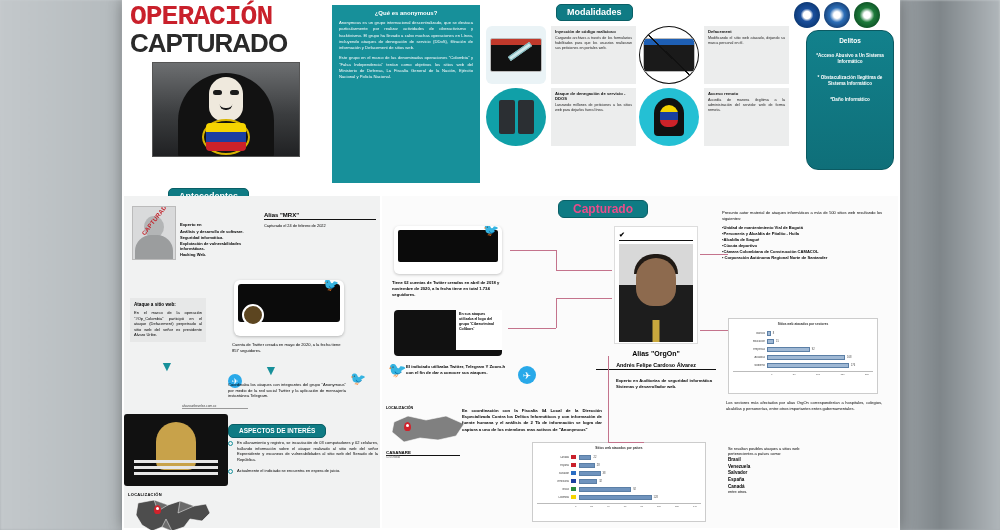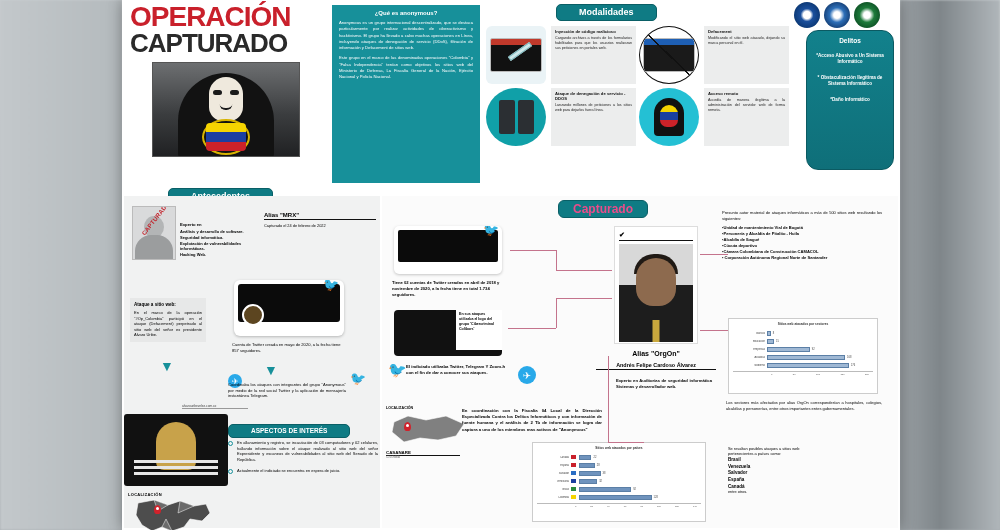--- a/index.html
+++ b/index.html
@@ -16,27 +16,27 @@
   .poster { position: absolute; left: 122px; top: 0; width: 778px; height: 530px;
     background: #ffffff; box-shadow: 0 0 14px rgba(0,0,0,.35); overflow: hidden; }
   
   .gutter { position:absolute; top:0; height:530px; width:122px;
     background: linear-gradient(90deg,#c3c8cb,#b4babd); filter: blur(1px); }
   .gutter.l { left:0; } .gutter.r { left:900px; width:100px;
     background: linear-gradient(90deg,#9aa0a4,#7f868a 40%,#b0b6ba); }
 
   
   .teal-tab { display:inline-block; background:#0f7b84; color:#fff;
-    font-weight:bold; border-radius:5px; padding:2px 22px; line-height:1.2;
+    font-weight:bold; border-radius:5px; padding:2px 10px; line-height:1.2;
     border:1px solid #0a5f66; }
 
   
   #title-block { position:absolute; left:8px; top:4px; width:195px; }
   .t-op { font-size:28px; font-weight:bold; color:#c9202b; letter-spacing:-1px;
-    font-family:Liberation Sans, sans-serif; line-height:.95; }
+    font-family:Liberation Mono, monospace; line-height:.95; }
   .t-an { font-size:26px; font-weight:bold; color:#2a2a2a; letter-spacing:-1px;
     line-height:.95; }
   #hero-photo { position:absolute; left:30px; top:62px; width:148px; height:95px;
     background: linear-gradient(180deg,#6d6f71,#3b3d3f 55%,#202123);
     border:1px solid #555; overflow:hidden; }
   .hood { position:absolute; left:50%; top:10px; transform:translateX(-50%);
     width:96px; height:90px; background:#121212; border-radius:48px 48px 10px 10px; }
   .vmask { position:absolute; left:50%; top:14px; transform:translateX(-50%);
     width:34px; height:44px; background:#efe9dd; border-radius:17px 17px 14px 14px; }
   .vmask:before, .vmask:after { content:""; position:absolute; top:13px; width:9px;

